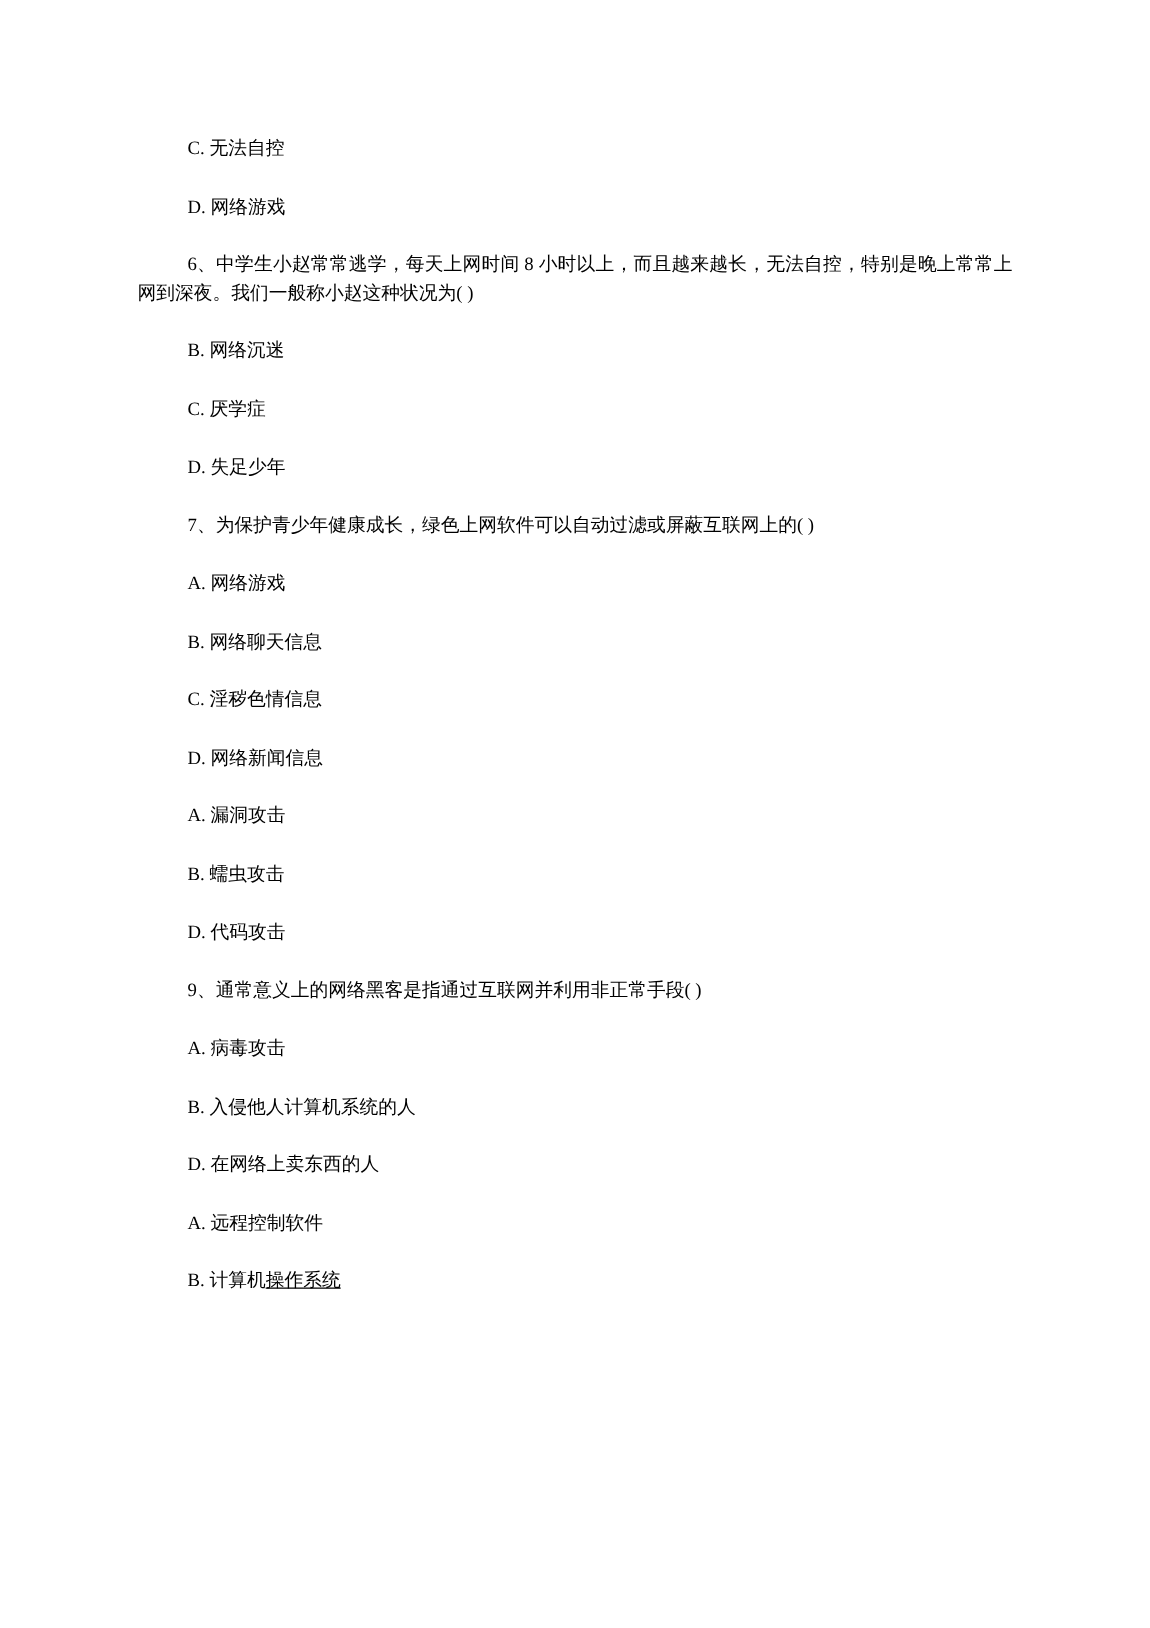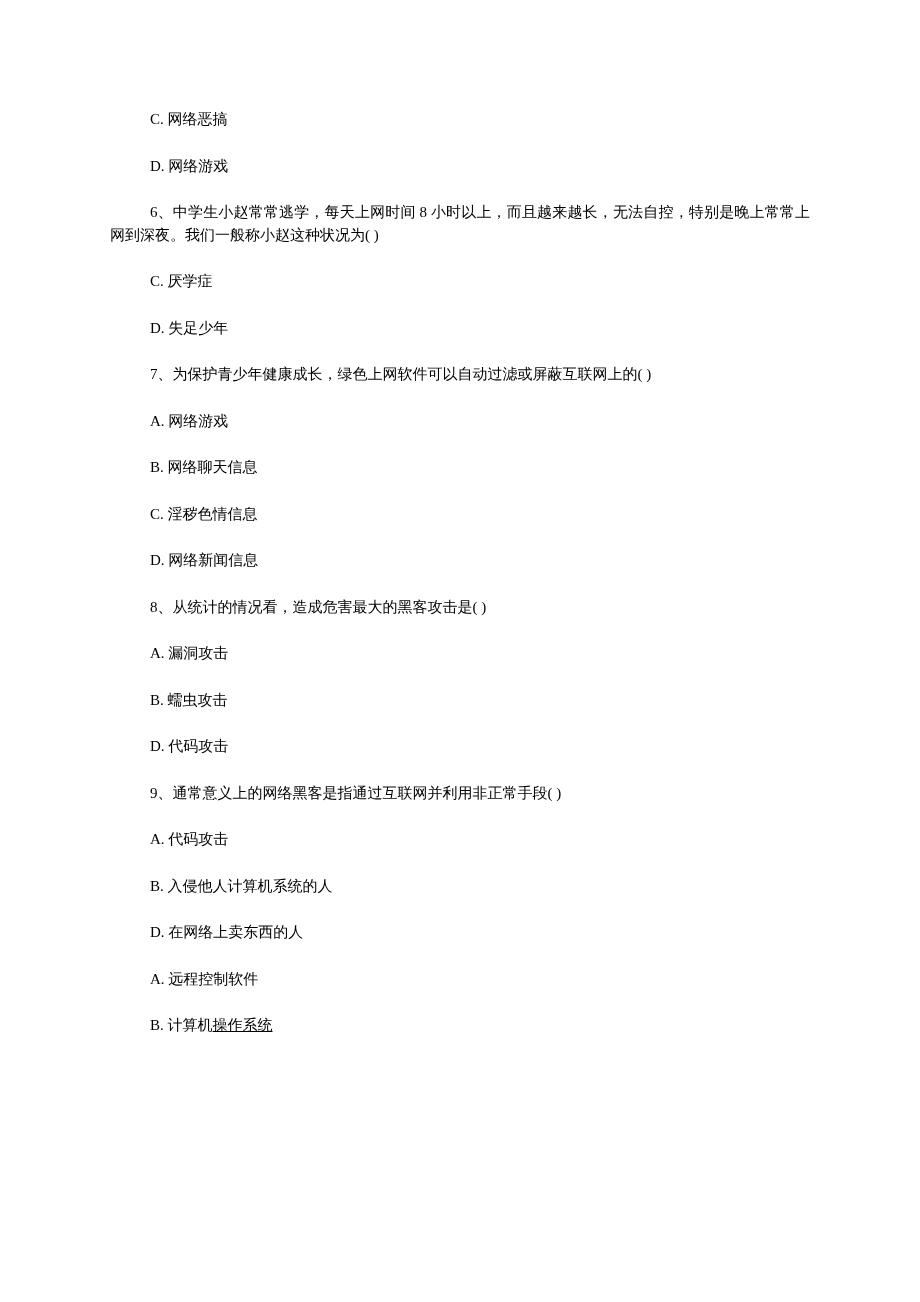--- a/index.html
+++ b/index.html
@@ -33,39 +33,39 @@
     .u {
       text-decoration: underline;
       text-align: center;
     }
   </style>
 </head>
 <body>
 
 <div class="page">
 
-  <p class="option">C. 网络恶搞</p>
+  <p class="option">C. 无法自控</p>
   <p class="option">D. 网络游戏</p>
 
   <p class="question nowrap-block">6、中学生小赵常常逃学，每天上网时间 8 小时以上，而且越来越长，无法自控，特别是晚上常常上网到深夜。我们一般称小赵这种状况为( )</p>
+  <p class="option">B. 网络沉迷</p>
   <p class="option">C. 厌学症</p>
   <p class="option">D. 失足少年</p>
 
   <p class="question">7、为保护青少年健康成长，绿色上网软件可以自动过滤或屏蔽互联网上的( )</p>
   <p class="option">A. 网络游戏</p>
   <p class="option">B. 网络聊天信息</p>
   <p class="option">C. 淫秽色情信息</p>
   <p class="option">D. 网络新闻信息</p>
 
-  <p class="question">8、从统计的情况看，造成危害最大的黑客攻击是( )</p>
   <p class="option">A. 漏洞攻击</p>
   <p class="option">B. 蠕虫攻击</p>
   <p class="option">D. 代码攻击</p>
 
   <p class="question">9、通常意义上的网络黑客是指通过互联网并利用非正常手段( )</p>
-  <p class="option">A. 代码攻击</p>
+  <p class="option">A. 病毒攻击</p>
   <p class="option">B. 入侵他人计算机系统的人</p>
   <p class="option">D. 在网络上卖东西的人</p>
 
   <p class="option">A. 远程控制软件</p>
   <p class="option"><span>B. 计算机</span><span class="u">操作系统</span></p>
 
 </div>
 
 </body></html>

